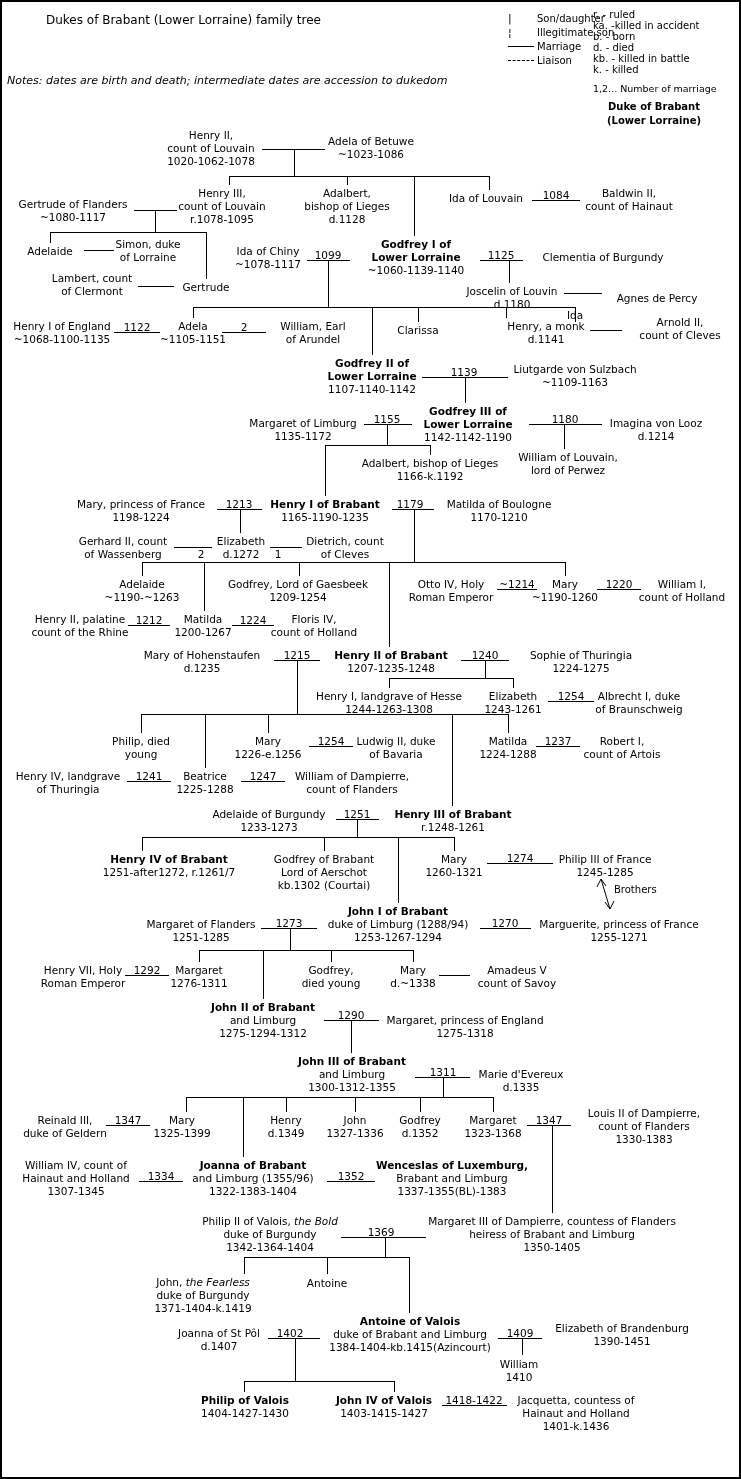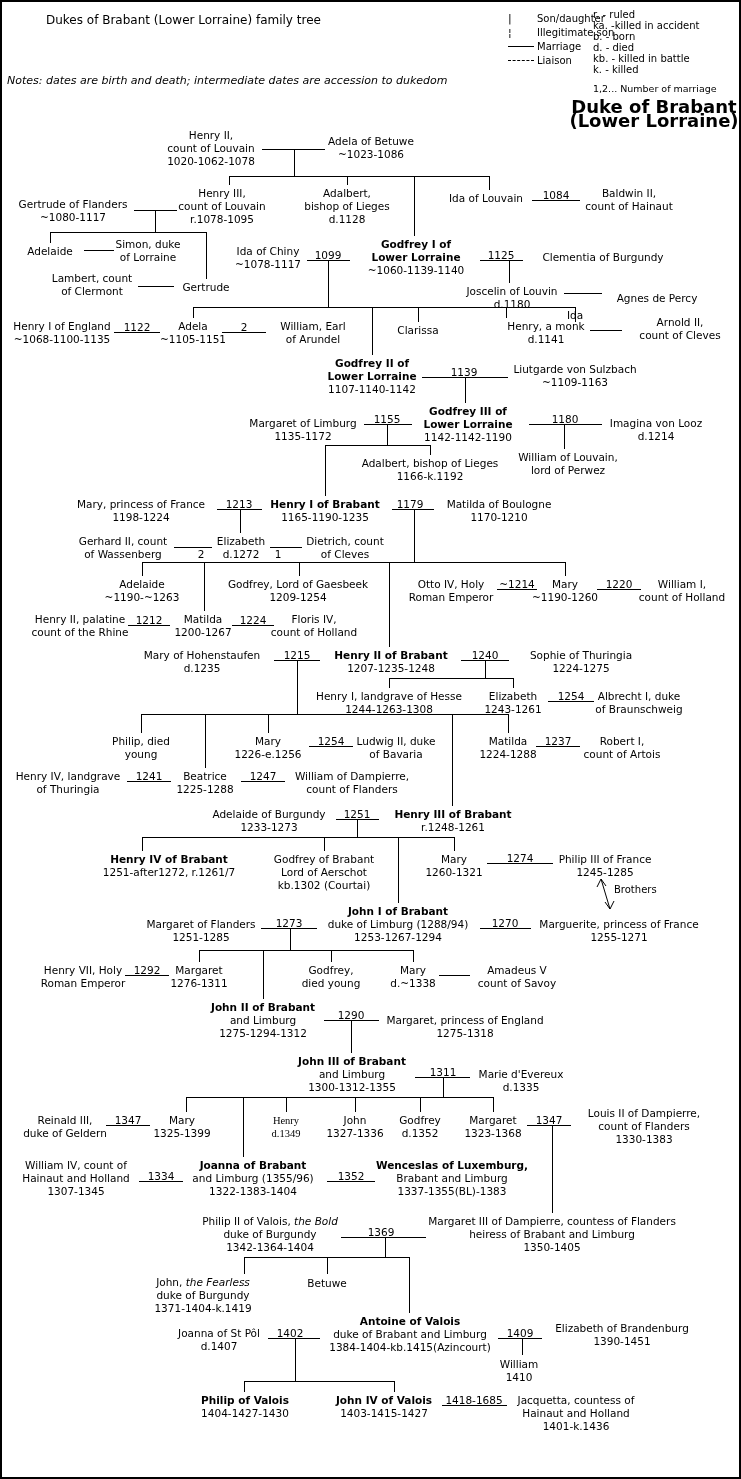--- a/index.html
+++ b/index.html
@@ -23,21 +23,21 @@
   .notes{position:absolute;left:5px;top:72px;font-size:11px;font-style:italic;white-space:nowrap;}
   #legend{position:absolute;left:505px;top:9px;font-size:10px;}
   .legend-row{display:flex;align-items:center;height:14px;white-space:nowrap;}
   .legend-mark{width:30px;flex:0 0 30px;display:flex;align-items:center;font-size:11px;padding-left:1px;box-sizing:border-box;}
   .mark-line{width:26px;height:0;border-top:1px solid #000;}
   .mark-dashes{width:26px;height:0;border-top:1px dashed #000;}
   #abbr{position:absolute;left:591px;top:7px;font-size:10px;line-height:11px;white-space:nowrap;}
   .mnote{position:absolute;left:591px;top:81px;font-size:9.5px;white-space:nowrap;}
   .dukenote{
     position:absolute;left:652px;top:98px;transform:translateX(-50%);
-    font-size:18px;font-weight:bold;text-align:center;line-height:14px;white-space:nowrap;
+    font-size:10px;font-weight:bold;text-align:center;line-height:14px;white-space:nowrap;
   }
   .brothers{position:absolute;font-size:10px;white-space:nowrap;}
 </style>
 </head>
 <body>
 
 <div id="stage">
   <svg id="connectors" width="741" height="1479">
       <line x1="260" y1="147" x2="323" y2="147" stroke="#000000" stroke-width="1" shape-rendering="crispEdges"></line>
       <line x1="292" y1="147" x2="292" y2="174" stroke="#000000" stroke-width="1" shape-rendering="crispEdges"></line>
@@ -520,21 +520,21 @@
       <div><span>d.1335</span></div>
     </div>
     <div class="node" style="left: 63px; top: 1112px;">
       <div><span>Reinald III,</span></div>
       <div><span>duke of Geldern</span></div>
     </div>
     <div class="node" style="left: 180px; top: 1112px;">
       <div><span>Mary</span></div>
       <div><span>1325-1399</span></div>
     </div>
-    <div class="node" style="left: 284px; top: 1112px; font-family: Liberation Serif, serif;">
+    <div class="node" style="left: 284px; top: 1112px;">
       <div><span>Henry</span></div>
       <div><span>d.1349</span></div>
     </div>
     <div class="node" style="left: 353px; top: 1112px;">
       <div><span>John</span></div>
       <div><span>1327-1336</span></div>
     </div>
     <div class="node" style="left: 418px; top: 1112px;">
       <div><span>Godfrey</span></div>
       <div><span>d.1352</span></div>
@@ -572,21 +572,21 @@
       <div><span>Margaret III of Dampierre, countess of Flanders</span></div>
       <div><span>heiress of Brabant and Limburg</span></div>
       <div><span>1350-1405</span></div>
     </div>
     <div class="node" style="left: 201px; top: 1274px;">
       <div><span>John, </span><span class="i">the Fearless</span></div>
       <div><span>duke of Burgundy</span></div>
       <div><span>1371-1404-k.1419</span></div>
     </div>
     <div class="node" style="left: 325px; top: 1275px;">
-      <div><span>Betuwe</span></div>
+      <div><span>Antoine</span></div>
     </div>
     <div class="node" style="left: 408px; top: 1313px;">
       <div><span class="b">Antoine of Valois</span></div>
       <div><span>duke of Brabant and Limburg</span></div>
       <div><span>1384-1404-kb.1415(Azincourt)</span></div>
     </div>
     <div class="node" style="left: 217px; top: 1325px;">
       <div><span>Joanna of St Pôl</span></div>
       <div><span>d.1407</span></div>
     </div>
@@ -641,14 +641,14 @@
     <div class="mlabel" style="left: 145px; top: 963px;">1292</div>
     <div class="mlabel" style="left: 349px; top: 1008px;">1290</div>
     <div class="mlabel" style="left: 441px; top: 1065px;">1311</div>
     <div class="mlabel" style="left: 126px; top: 1113px;">1347</div>
     <div class="mlabel" style="left: 547px; top: 1113px;">1347</div>
     <div class="mlabel" style="left: 159px; top: 1169px;">1334</div>
     <div class="mlabel" style="left: 349px; top: 1169px;">1352</div>
     <div class="mlabel" style="left: 379px; top: 1225px;">1369</div>
     <div class="mlabel" style="left: 288px; top: 1326px;">1402</div>
     <div class="mlabel" style="left: 518px; top: 1326px;">1409</div>
-    <div class="mlabel" style="left: 472px; top: 1393px;">1418-1685</div>
+    <div class="mlabel" style="left: 472px; top: 1393px;">1418-1422</div>
   </div>
 
 </body></html>

